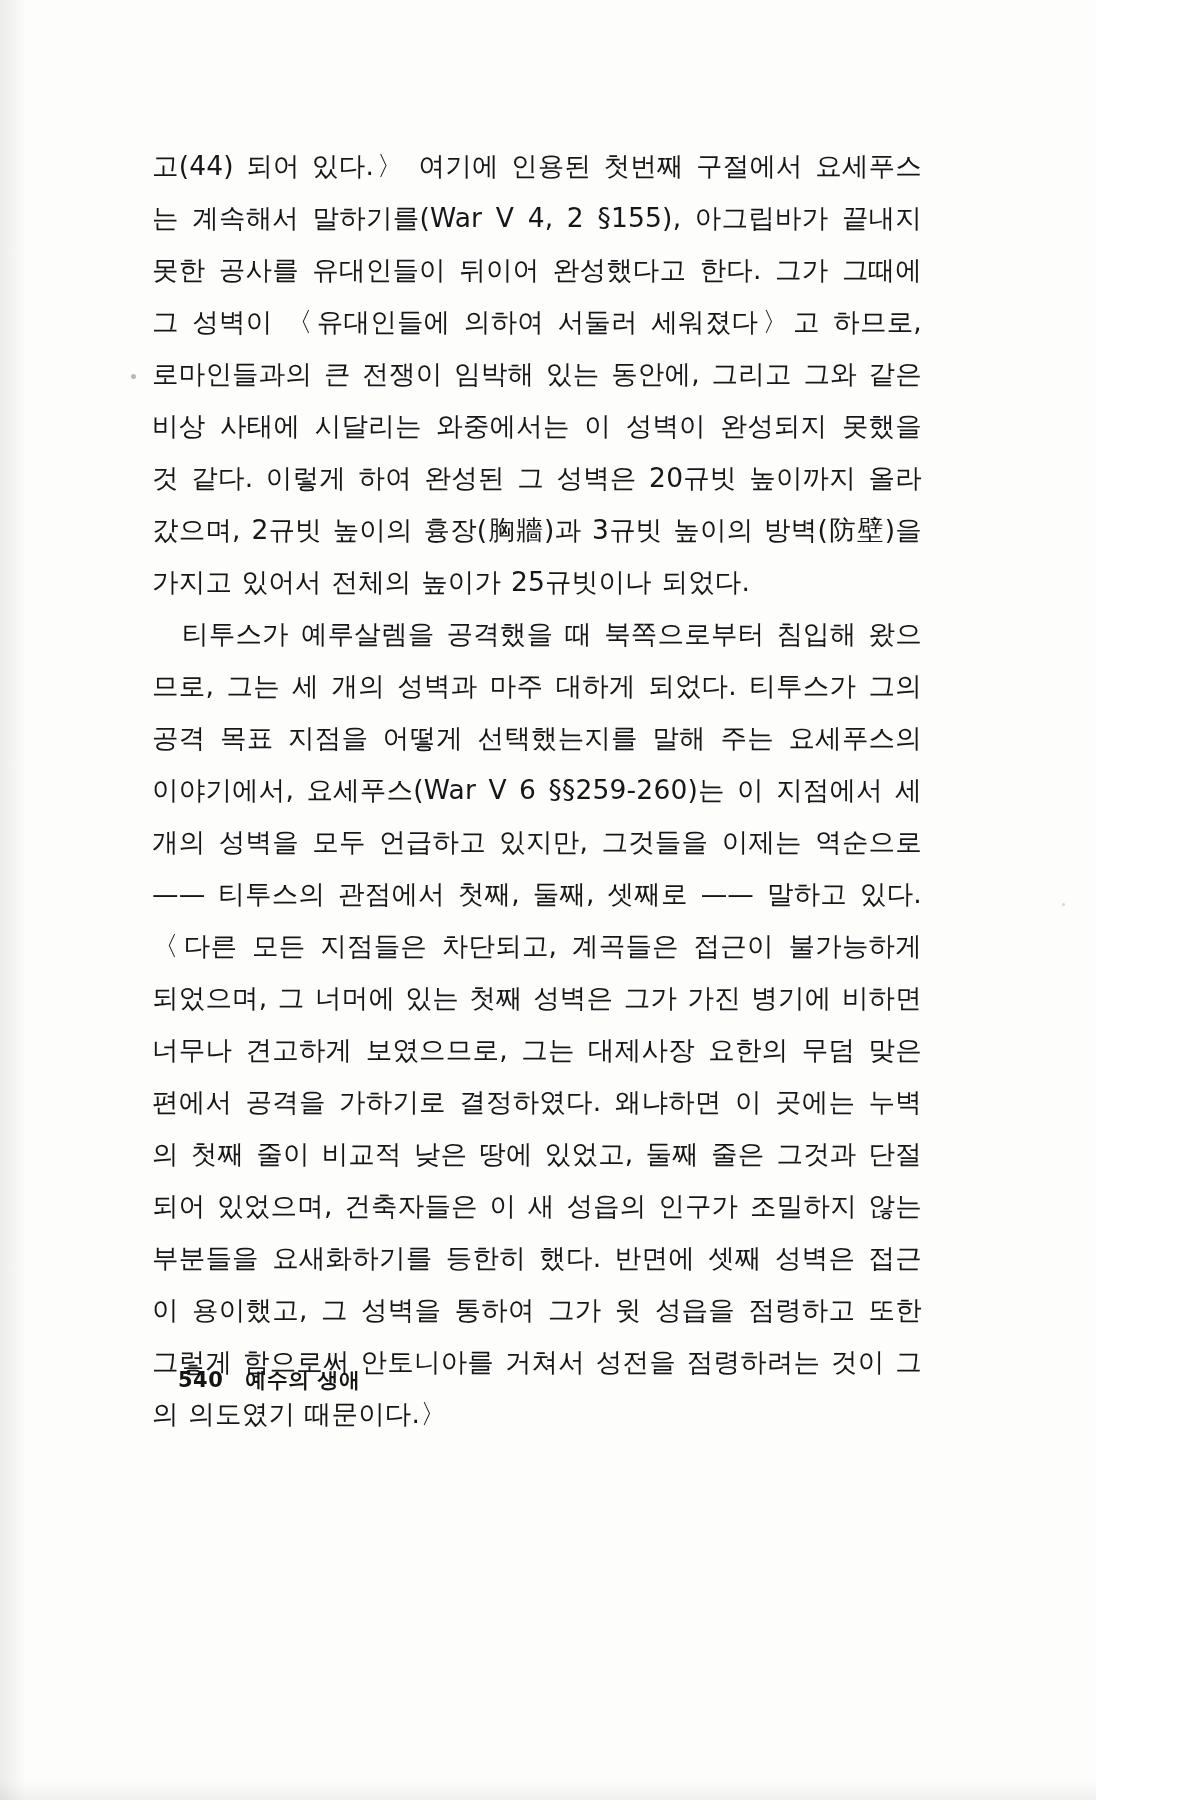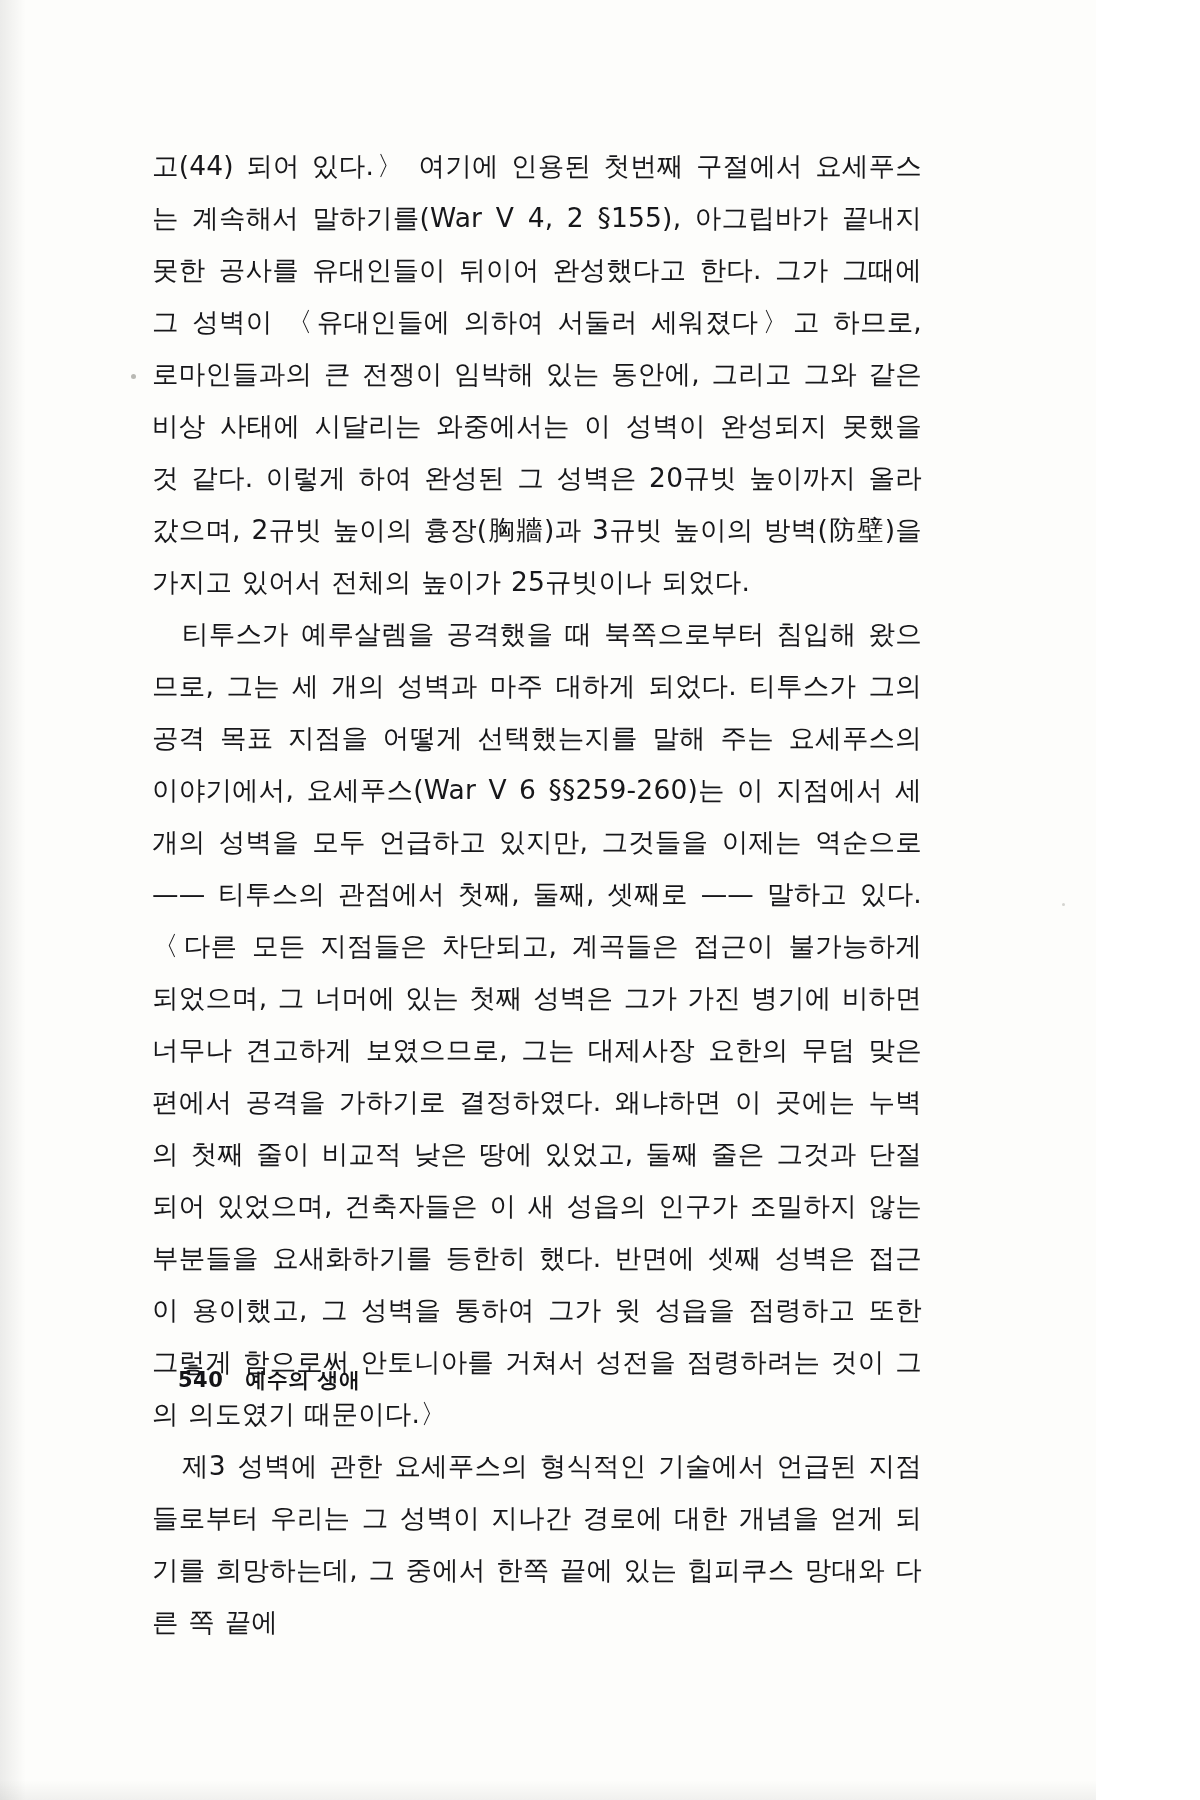--- a/index.html
+++ b/index.html
@@ -85,21 +85,20 @@
 
   <div class="edge-shadow"></div>
   <div class="edge-shadow-b"></div>
 
   <div class="speck s1"></div>
   <div class="speck s2"></div>
 
   <div class="content">
     <p class="para">고(44) 되어 있다.〉 여기에 인용된 첫번째 구절에서 요세푸스는 계속해서 말하기를(War V 4, 2 §155), 아그립바가 끝내지 못한 공사를 유대인들이 뒤이어 완성했다고 한다. 그가 그때에 그 성벽이 〈유대인들에 의하여 서둘러 세워졌다〉고 하므로, 로마인들과의 큰 전쟁이 임박해 있는 동안에, 그리고 그와 같은 비상 사태에 시달리는 와중에서는 이 성벽이 완성되지 못했을 것 같다. 이렇게 하여 완성된 그 성벽은 20규빗 높이까지 올라갔으며, 2규빗 높이의 흉장(胸牆)과 3규빗 높이의 방벽(防壁)을 가지고 있어서 전체의 높이가 25규빗이나 되었다.</p>
     <p class="para indent">티투스가 예루살렘을 공격했을 때 북쪽으로부터 침입해 왔으므로, 그는 세 개의 성벽과 마주 대하게 되었다. 티투스가 그의 공격 목표 지점을 어떻게 선택했는지를 말해 주는 요세푸스의 이야기에서, 요세푸스(War V 6 §§259-260)는 이 지점에서 세 개의 성벽을 모두 언급하고 있지만, 그것들을 이제는 역순으로 —— 티투스의 관점에서 첫째, 둘째, 셋째로 —— 말하고 있다. 〈다른 모든 지점들은 차단되고, 계곡들은 접근이 불가능하게 되었으며, 그 너머에 있는 첫째 성벽은 그가 가진 병기에 비하면 너무나 견고하게 보였으므로, 그는 대제사장 요한의 무덤 맞은편에서 공격을 가하기로 결정하였다. 왜냐하면 이 곳에는 누벽의 첫째 줄이 비교적 낮은 땅에 있었고, 둘째 줄은 그것과 단절되어 있었으며, 건축자들은 이 새 성읍의 인구가 조밀하지 않는 부분들을 요새화하기를 등한히 했다. 반면에 셋째 성벽은 접근이 용이했고, 그 성벽을 통하여 그가 윗 성읍을 점령하고 또한 그렇게 함으로써 안토니아를 거쳐서 성전을 점령하려는 것이 그의 의도였기 때문이다.〉</p>
-    <p class="para indent">제3 성벽에 관한 요세푸스의 형식적인 기술에서 언급된 지점들로부터 우리는 그 성벽이 지나간 경로에 대한 개념을 얻게 되기를 희망하는데, 그 중에서 한쪽 끝에 있는 힙피쿠스 망대와 다른 쪽 끝에</p>
   </div>
 
   <div class="footer">
     <span class="pagenum">540</span>
     <span>예수의 생애</span>
   </div>
 
 </div>
 
 </body></html>

